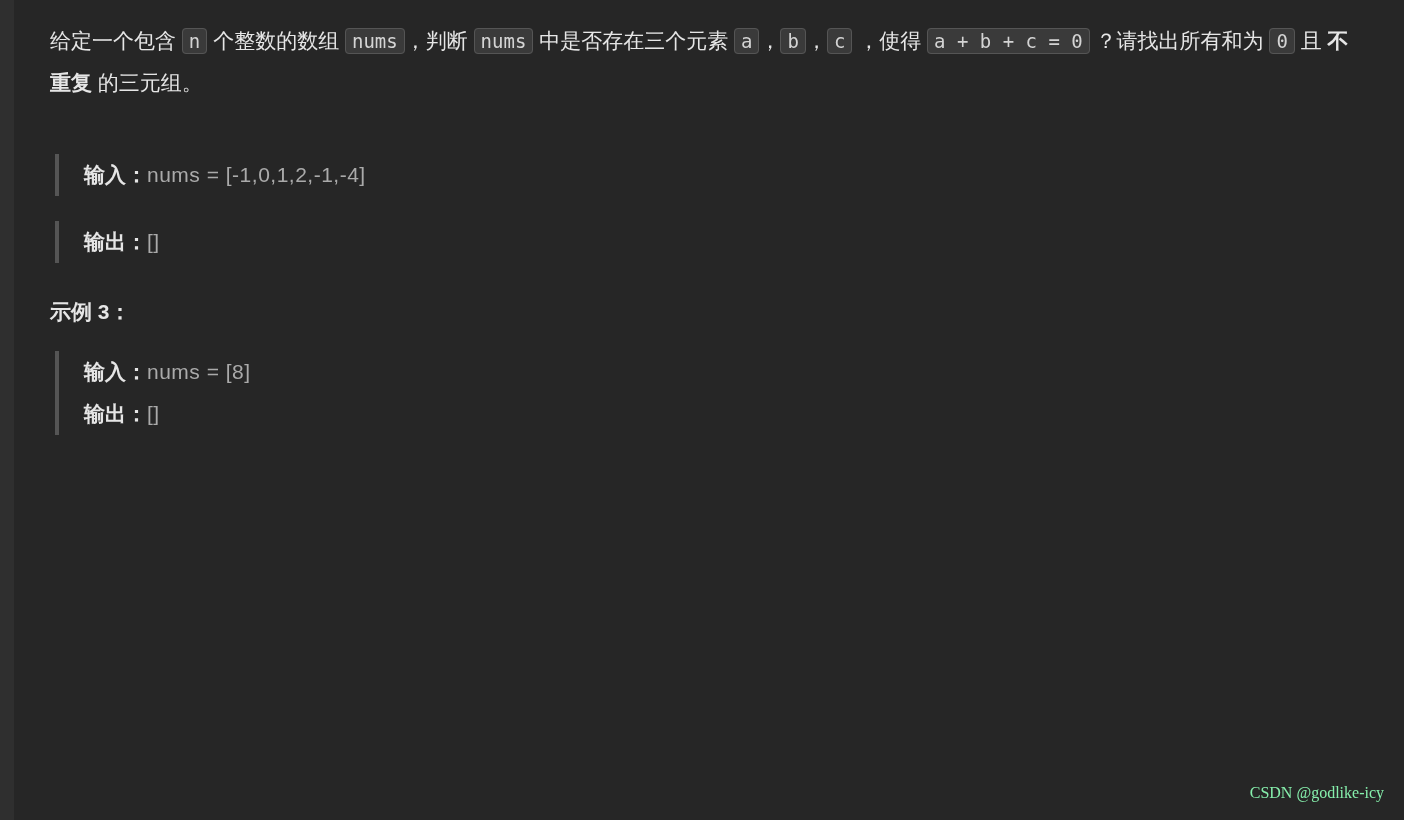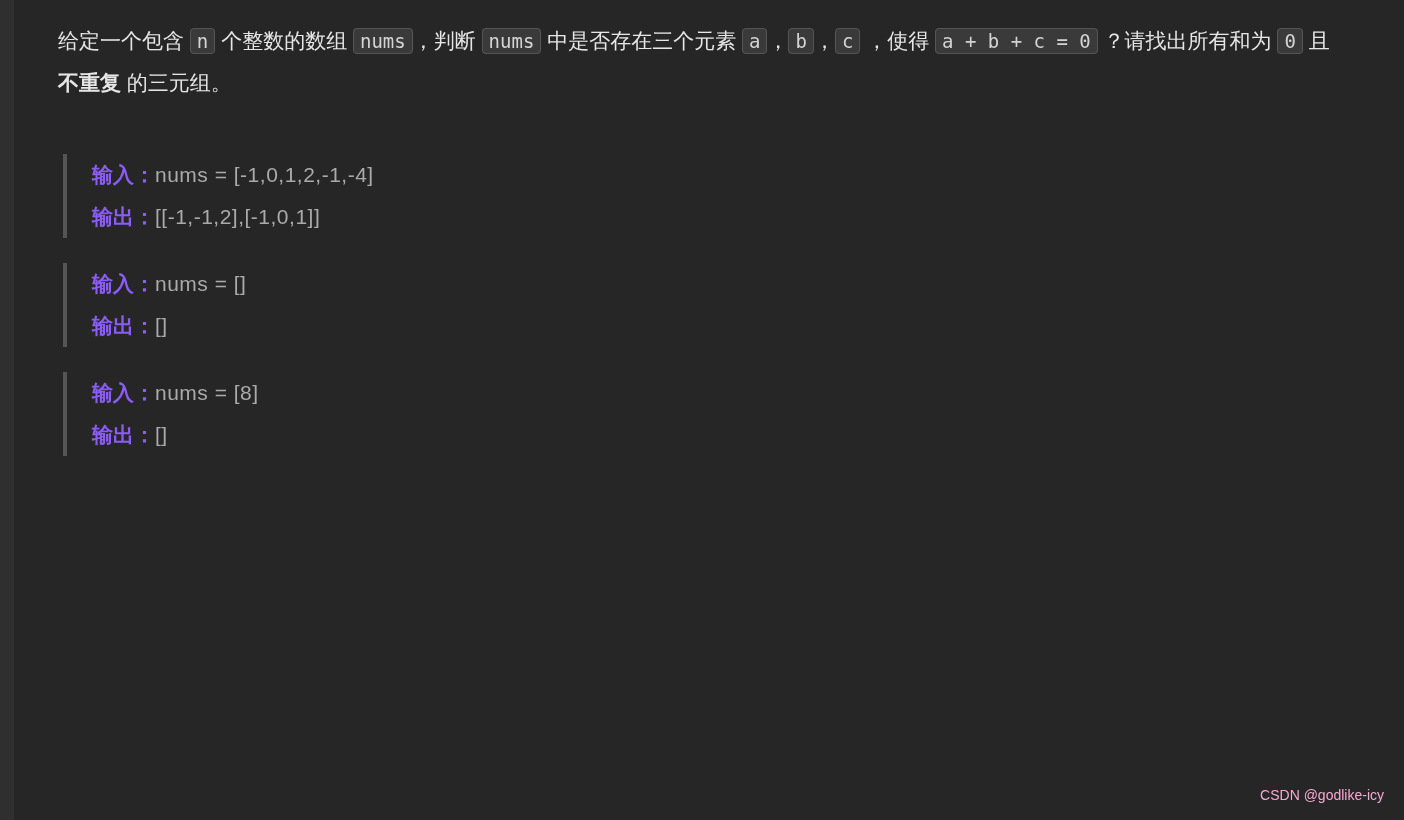--- a/index.html
+++ b/index.html
@@ -20,21 +20,21 @@
     }
     .left-border {
       position: absolute;
       left: 0;
       top: 0;
       bottom: 0;
       width: 14px;
       background-color: #2f2f2f;
     }
     .content {
-      margin-left: 8px;
+      margin-left: 0;
     }
     .description {
       font-size: 21px;
       color: #e6e6e6;
       margin-bottom: 50px;
       line-height: 2;
     }
     .code-inline {
       background-color: #3a3a3a;
       border: 1px solid #555;
@@ -59,68 +59,64 @@
       padding-left: 25px;
       margin-left: 5px;
       margin-bottom: 25px;
     }
     .example-line {
       font-size: 21px;
       line-height: 2;
     }
     .example-label {
       font-weight: bold;
-      color: #8b5cf6;
+      color: #e5e5e5;
     }
     .example-value {
       font-family: Liberation Sans, sans-serif;
       color: #aaaaaa;
       letter-spacing: 0.5px;
     }
     .watermark {
       position: absolute;
       bottom: 12px;
       right: 20px;
-      color: #f9a8d4;
-      font-size: 14px;
+      color: #86efac;
+      font-size: 16px;
+      font-family: Liberation Serif, serif;
     }
   </style>
 </head>
 <body>
 
 <div class="left-border"></div>
 
 <div class="content">
   <p class="description">
     <span>给定一个包含 </span><span class="code-inline">n</span><span> 个整数的数组 </span><span class="code-inline">nums</span><span>，判断 </span><span class="code-inline">nums</span><span> 中是否存在三个元素 </span><span class="code-inline">a</span><span>，</span><span class="code-inline">b</span><span>，</span><span class="code-inline">c</span><span> ，使得 </span><span class="code-inline">a + b + c = 0</span><span> ？请找出所有和为 </span><span class="code-inline">0</span><span> 且 </span><span class="bold">不重复</span><span> 的三元组。</span>
   </p>
 
   <div>
     <div class="example-block">
       <div class="example-line">
         <span class="example-label">输入：</span><span class="example-value">nums = [-1,0,1,2,-1,-4]</span>
       </div>
-      <div class="example-line">
-        <span class="example-label">输出：</span><span class="example-value">[[-1,-1,2],[-1,0,1]]</span>
-      </div>
     </div>
   </div>
 
   <div>
     <div class="example-block">
-      <div class="example-line">
-        <span class="example-label">输入：</span><span class="example-value">nums = []</span>
-      </div>
       <div class="example-line">
         <span class="example-label">输出：</span><span class="example-value">[]</span>
       </div>
     </div>
   </div>
 
   <div>
+    <div class="example-title">示例 3：</div>
     <div class="example-block">
       <div class="example-line">
         <span class="example-label">输入：</span><span class="example-value">nums = [8]</span>
       </div>
       <div class="example-line">
         <span class="example-label">输出：</span><span class="example-value">[]</span>
       </div>
     </div>
   </div>
 </div>

